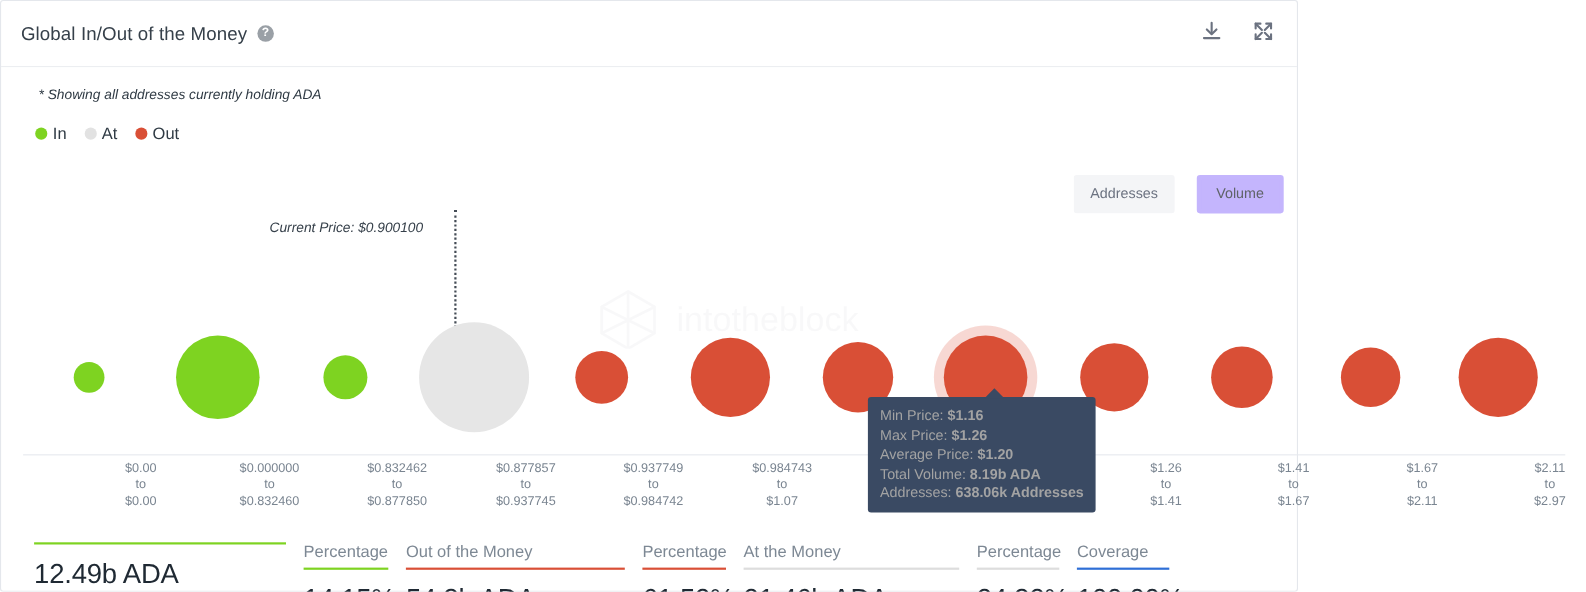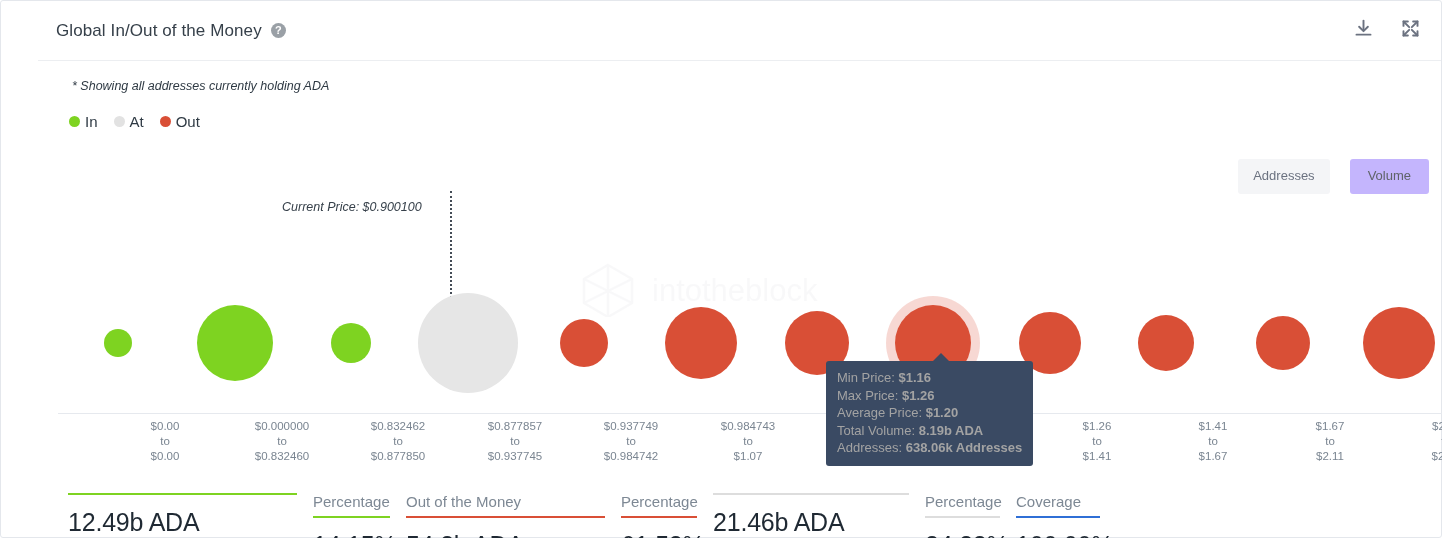--- a/index.html
+++ b/index.html
@@ -5,26 +5,25 @@
   * { box-sizing: border-box; margin: 0; padding: 0; }
   html, body {
     width: 1442px;
     height: 538px;
     background: #ffffff;
     font-family: "Liberation Sans", sans-serif;
     overflow: hidden;
   }
   .widget {
     position: relative;
-    width: 1442px;
+    width: 1180px;
     height: 538px;
     background: #fff;
     border: 1px solid #e4e7ec;
     border-radius: 3px;
-    padding-left: 37px;
   }
 
   
   .header {
     position: relative;
     height: 60px;
     border-bottom: 1px solid #eceef1;
     display: flex;
     align-items: center;
     padding: 0 18px;
@@ -395,20 +394,21 @@
           <div class="stat-label">Out of the Money</div>
           <div class="stat-rule" style="background: rgb(217, 79, 54); width: 199px;"></div>
           <div class="stat-value">54.3b ADA</div>
         </div>
         <div class="stat" style="width: 92px;">
           <div class="stat-label">Percentage</div>
           <div class="stat-rule" style="background: rgb(217, 79, 54); width: 76px;"></div>
           <div class="stat-value">61.52%</div>
         </div>
         <div class="stat" style="width: 212px;">
+          <div class="stat-label">At the Money</div>
           <div class="stat-rule" style="background: rgb(221, 221, 221); width: 196px;"></div>
           <div class="stat-value">21.46b ADA</div>
         </div>
         <div class="stat" style="width: 91px;">
           <div class="stat-label">Percentage</div>
           <div class="stat-rule" style="background: rgb(221, 221, 221); width: 75px;"></div>
           <div class="stat-value">24.32%</div>
         </div>
         <div class="stat" style="width: 100px;">
           <div class="stat-label">Coverage</div>

